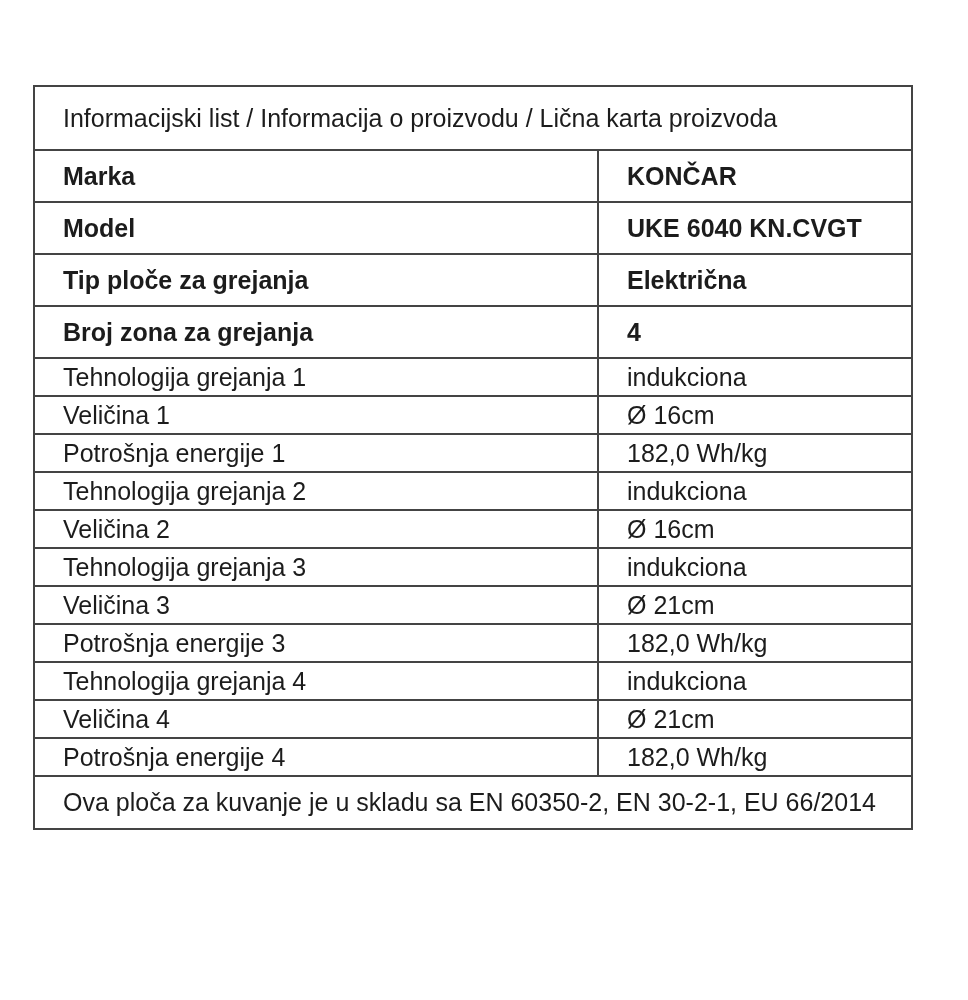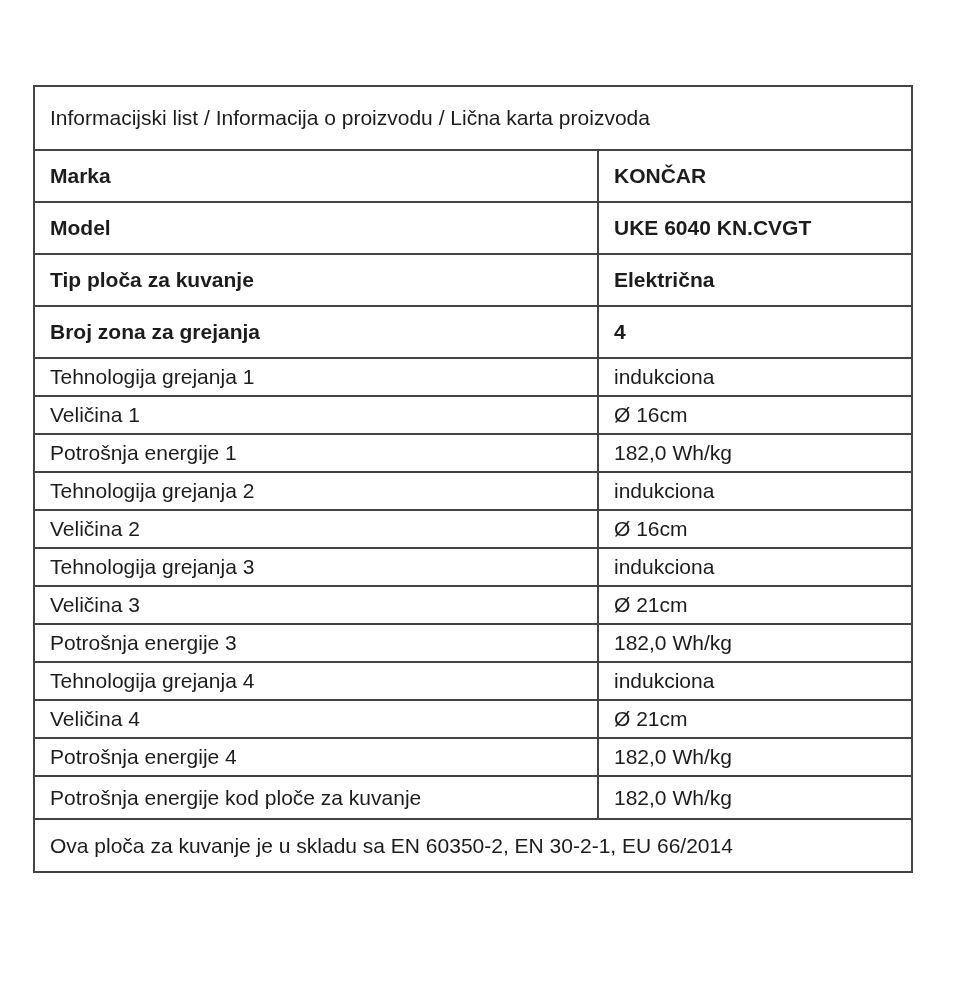--- a/index.html
+++ b/index.html
@@ -20,22 +20,22 @@
     left: 33px;
     top: 85px;
     width: 878px;
     border-collapse: collapse;
     table-layout: fixed;
     color: #1c1c1c;
   }
   table.spec th,
   table.spec td {
     border: 2px solid #444444;
-    padding: 0 15px;
-    font-size: 21px;
+    padding: 0 28px;
+    font-size: 25px;
     font-weight: 400;
     text-align: left;
     vertical-align: middle;
     overflow: hidden;
     white-space: nowrap;
     background: #ffffff;
   }
   tr.title-row th { height: 62px; }
   tr.row-lg td   { height: 50px; font-weight: bold; }
   tr.row-sm td   { height: 36px; }
@@ -59,21 +59,21 @@
     <tbody>
         <tr class="row-lg">
           <td>Marka</td>
           <td>KONČAR</td>
         </tr>
         <tr class="row-lg">
           <td>Model</td>
           <td>UKE 6040 KN.CVGT</td>
         </tr>
         <tr class="row-lg">
-          <td>Tip ploča za kuvanje</td>
+          <td>Tip ploče za grejanja</td>
           <td>Električna</td>
         </tr>
         <tr class="row-lg">
           <td>Broj zona za grejanja</td>
           <td>4</td>
         </tr>
         <tr class="row-sm">
           <td>Tehnologija grejanja 1</td>
           <td>indukciona</td>
         </tr>
@@ -110,24 +110,20 @@
           <td>indukciona</td>
         </tr>
         <tr class="row-sm">
           <td>Veličina 4</td>
           <td>Ø 21cm</td>
         </tr>
         <tr class="row-sm">
           <td>Potrošnja energije 4</td>
           <td>182,0 Wh/kg</td>
         </tr>
-        <tr class="row-md">
-          <td>Potrošnja energije kod ploče za kuvanje</td>
-          <td>182,0 Wh/kg</td>
-        </tr>
       </tbody>
     <tbody>
       <tr class="footer-row">
         <td colspan="2">Ova ploča za kuvanje je u skladu sa EN 60350-2, EN 30-2-1, EU 66/2014</td>
       </tr>
     </tbody>
   </table>
 </div>
 
 </body></html>

